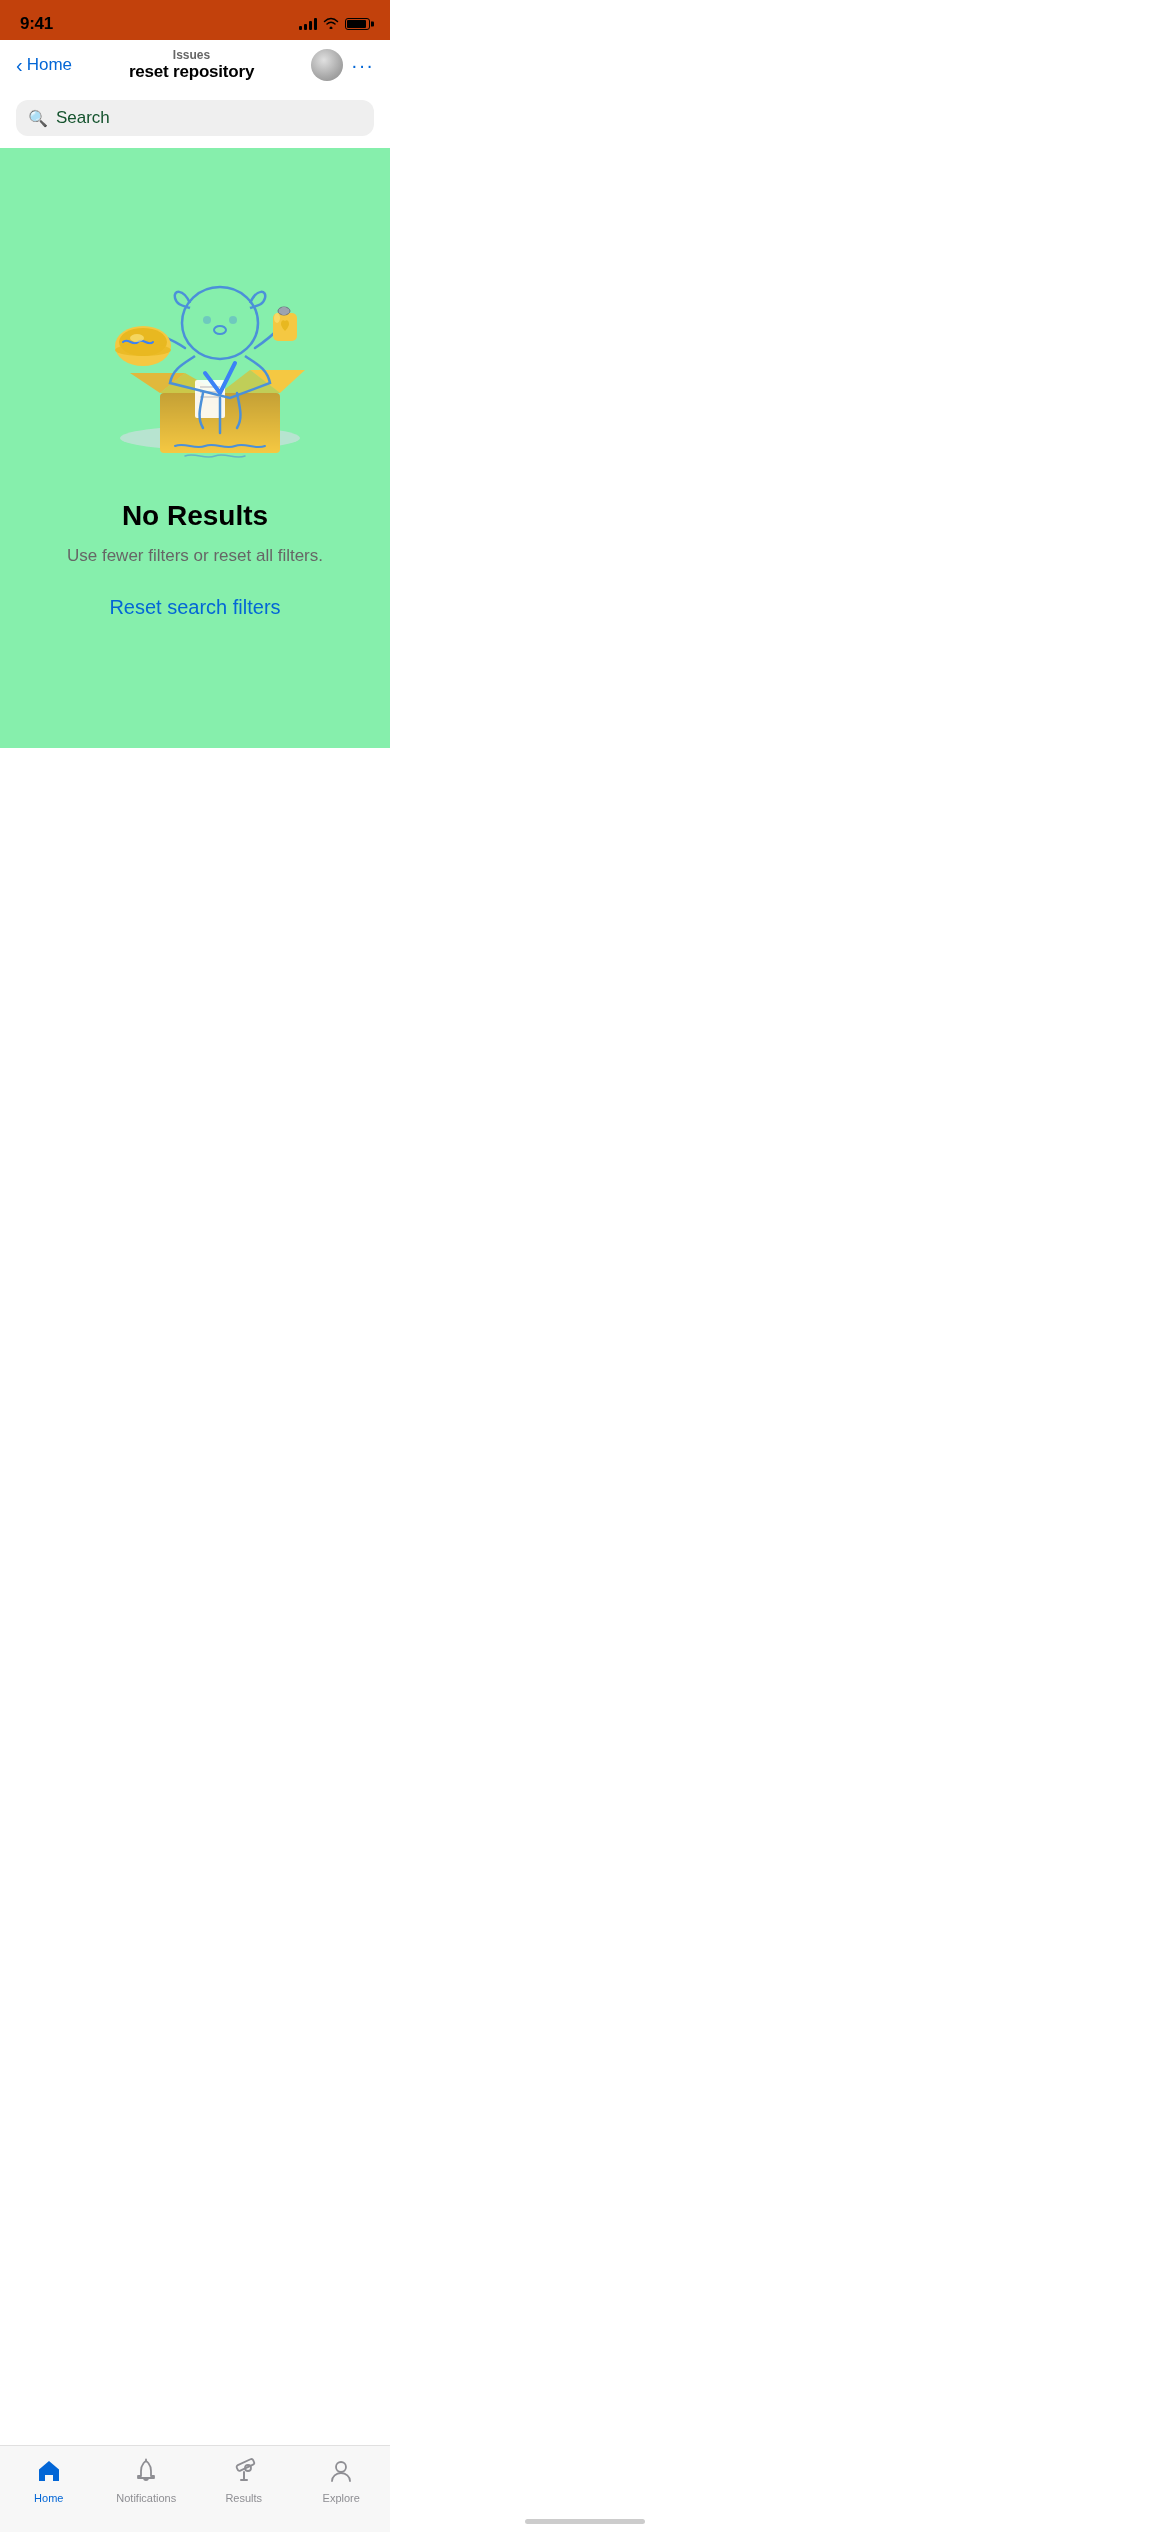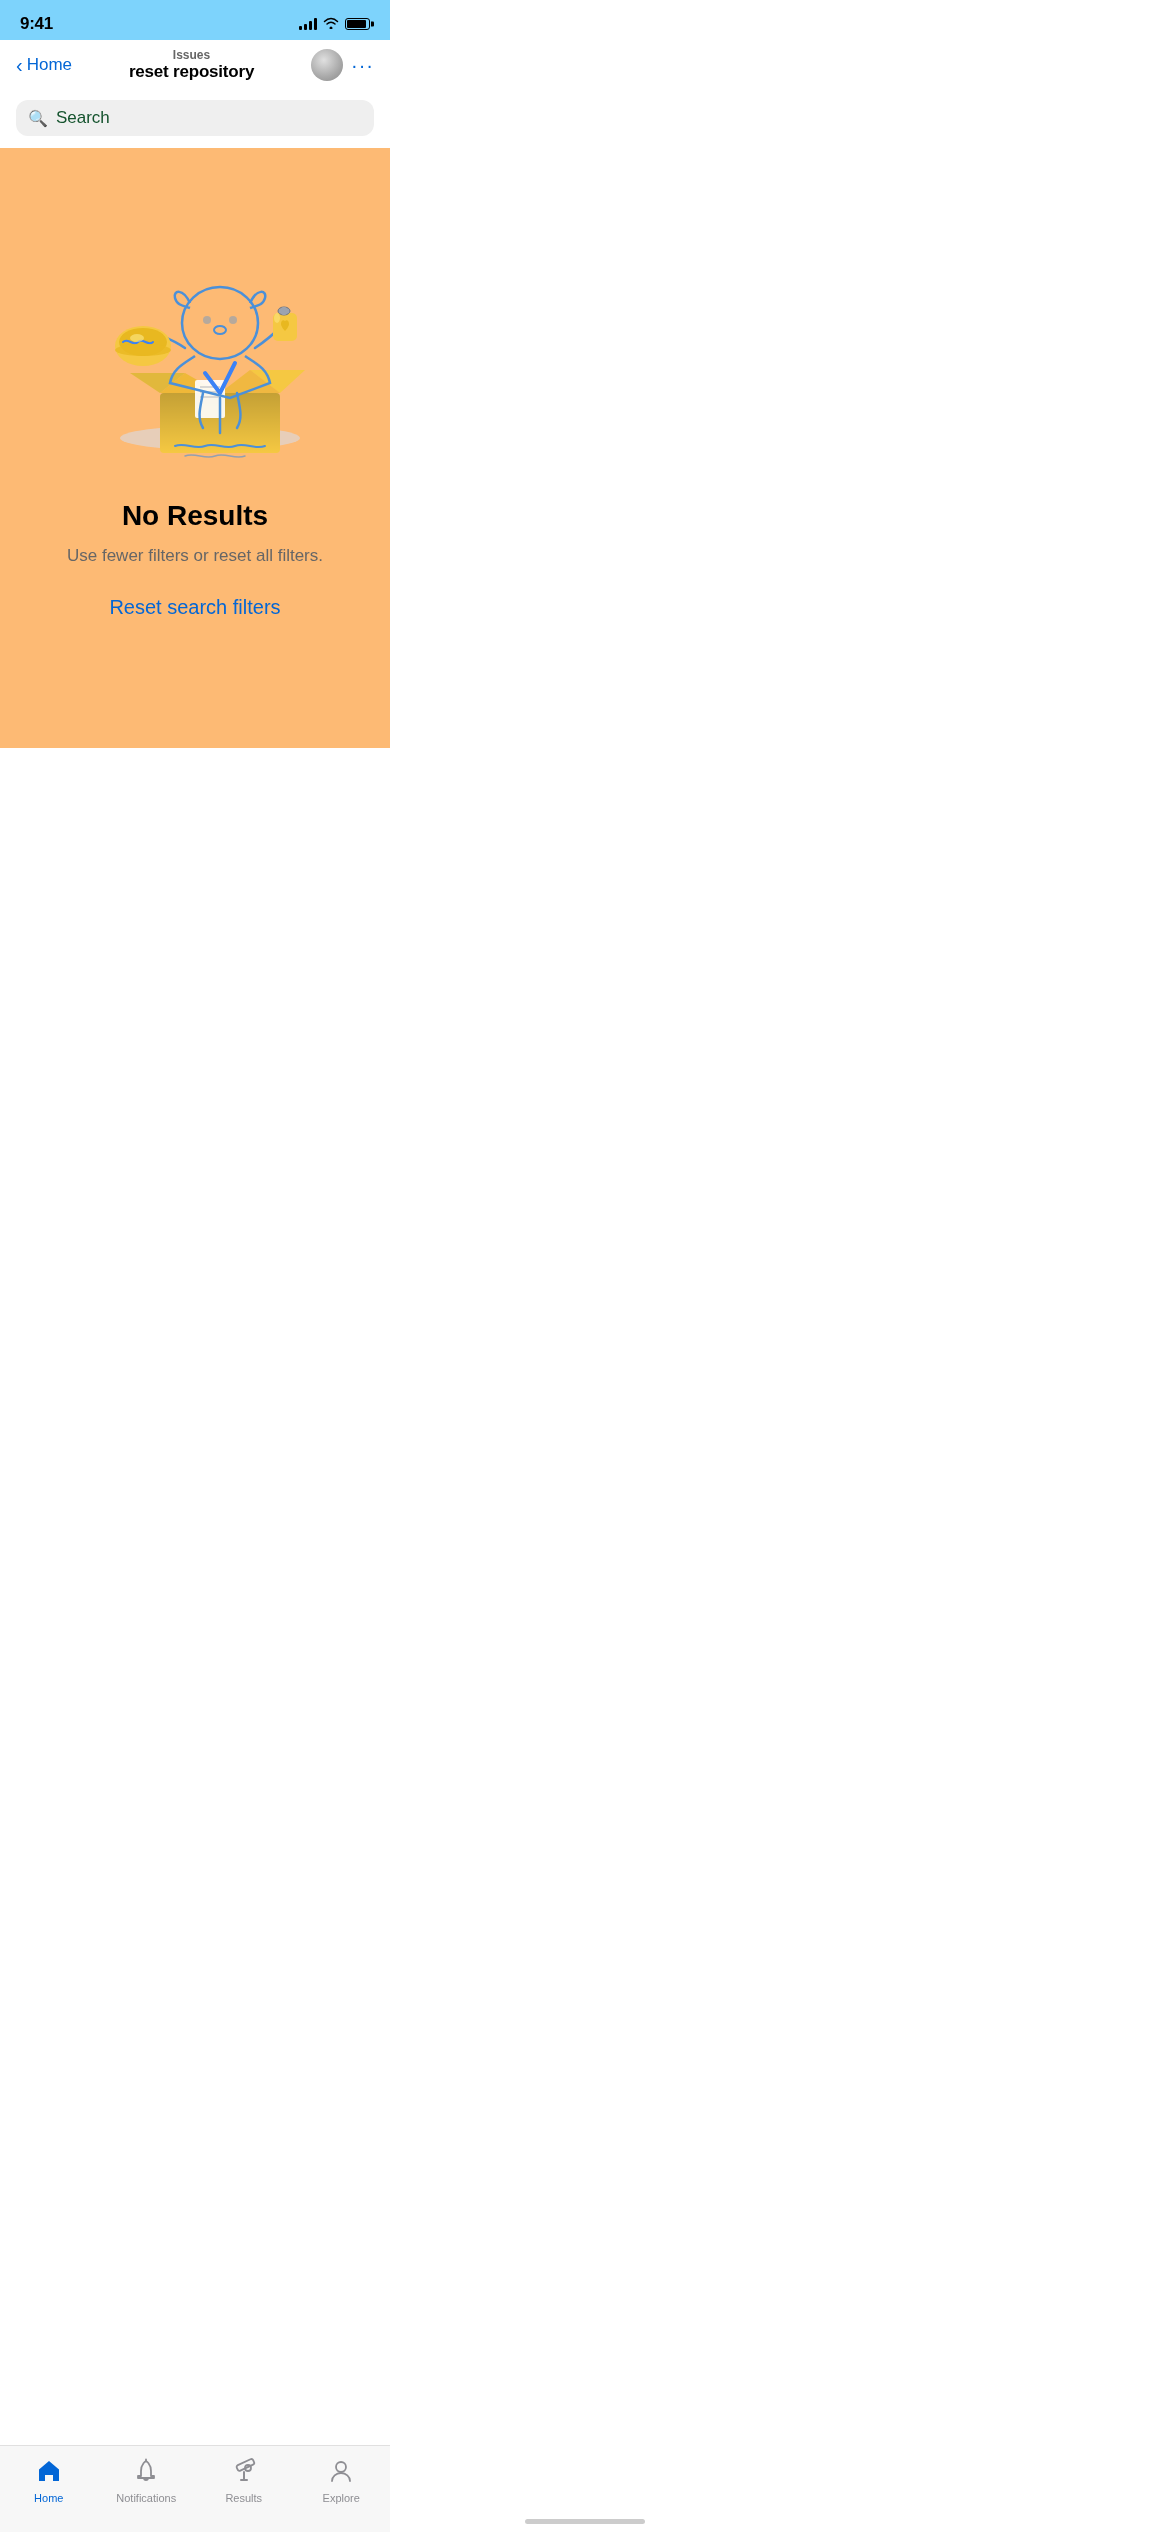--- a/index.html
+++ b/index.html
@@ -13,21 +13,21 @@
       overflow-x: hidden;
       position: relative;
     }
 
     
     .status-bar {
       display: flex;
       justify-content: space-between;
       align-items: center;
       padding: 14px 20px 6px 20px;
-      background: #7dd3fc;
+      background: #c2410c;
     }
     .status-time {
       font-size: 17px;
       font-weight: 600;
       color: #000000;
       letter-spacing: -0.3px;
     }
     .status-icons {
       display: flex;
       align-items: center;
@@ -148,21 +148,21 @@
       color: #8e8e93;
       font-size: 16px;
     }
     .search-input-display {
       color: #14532d;
       font-size: 17px;
     }
 
     
     .main-content {
-      background: #fdba74;
+      background: #86efac;
       min-height: 600px;
       display: flex;
       flex-direction: column;
       align-items: center;
       padding: 60px 30px 60px 30px;
     }
 
     
     .illustration-wrap {
       width: 280px;

